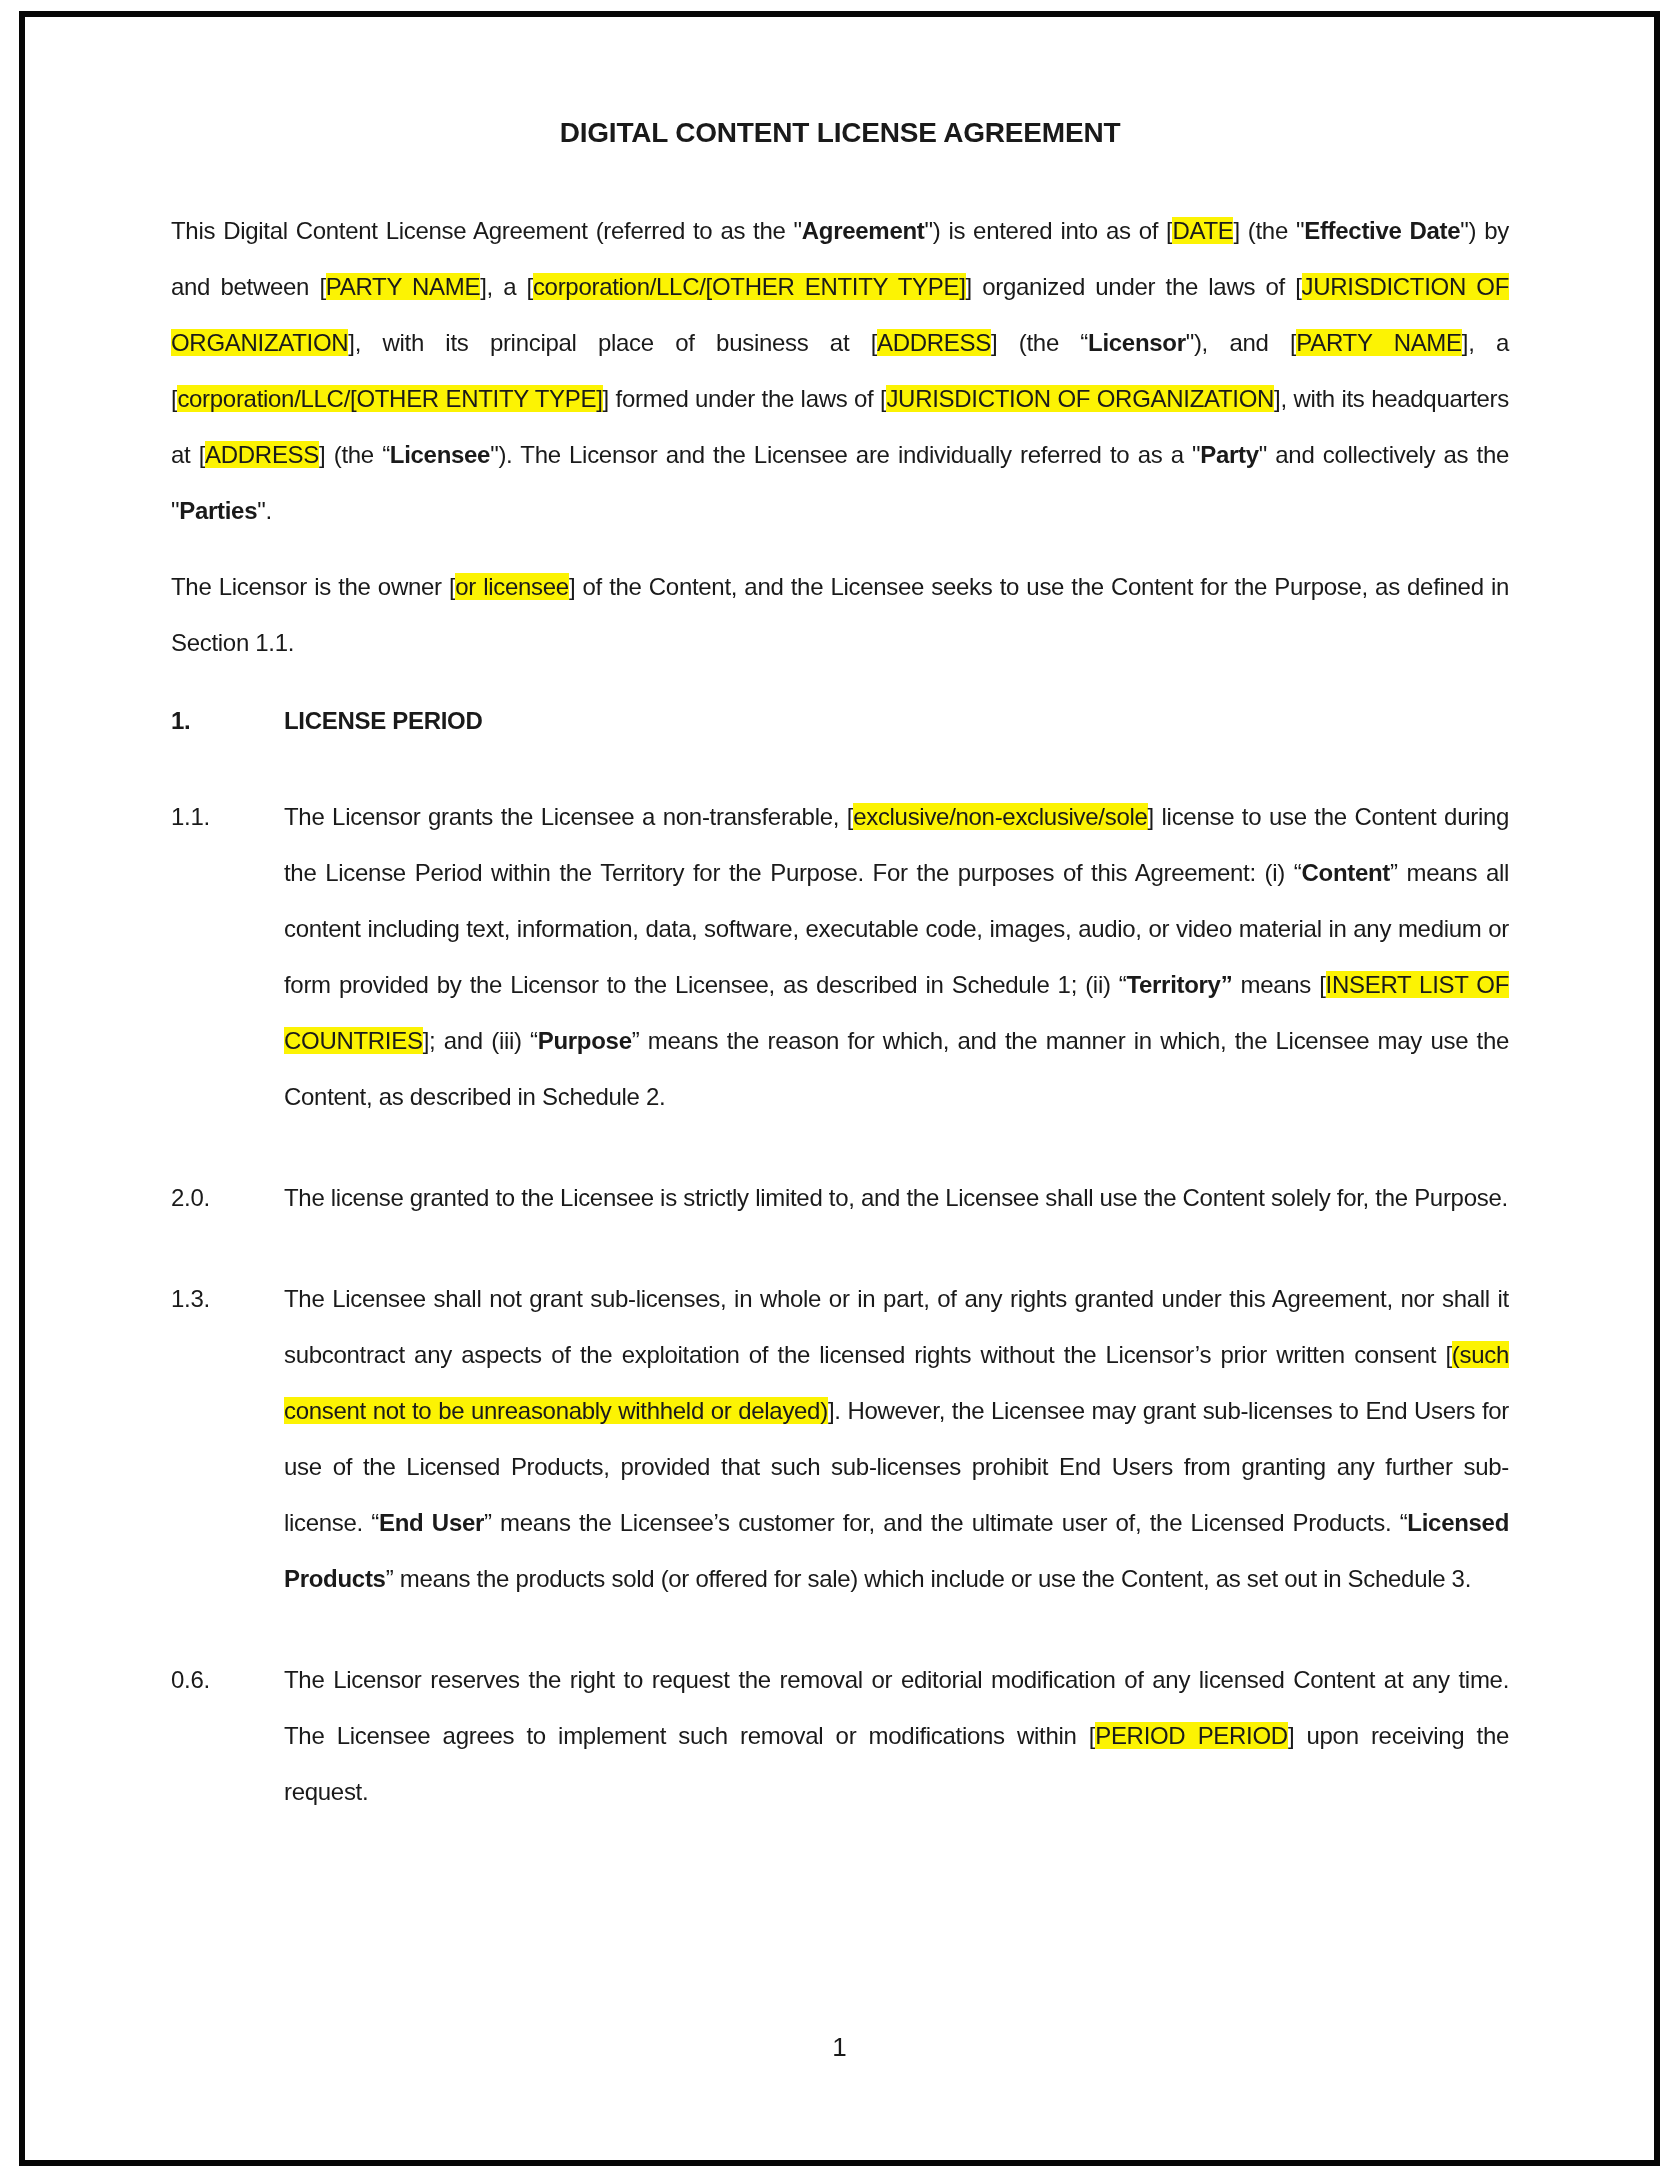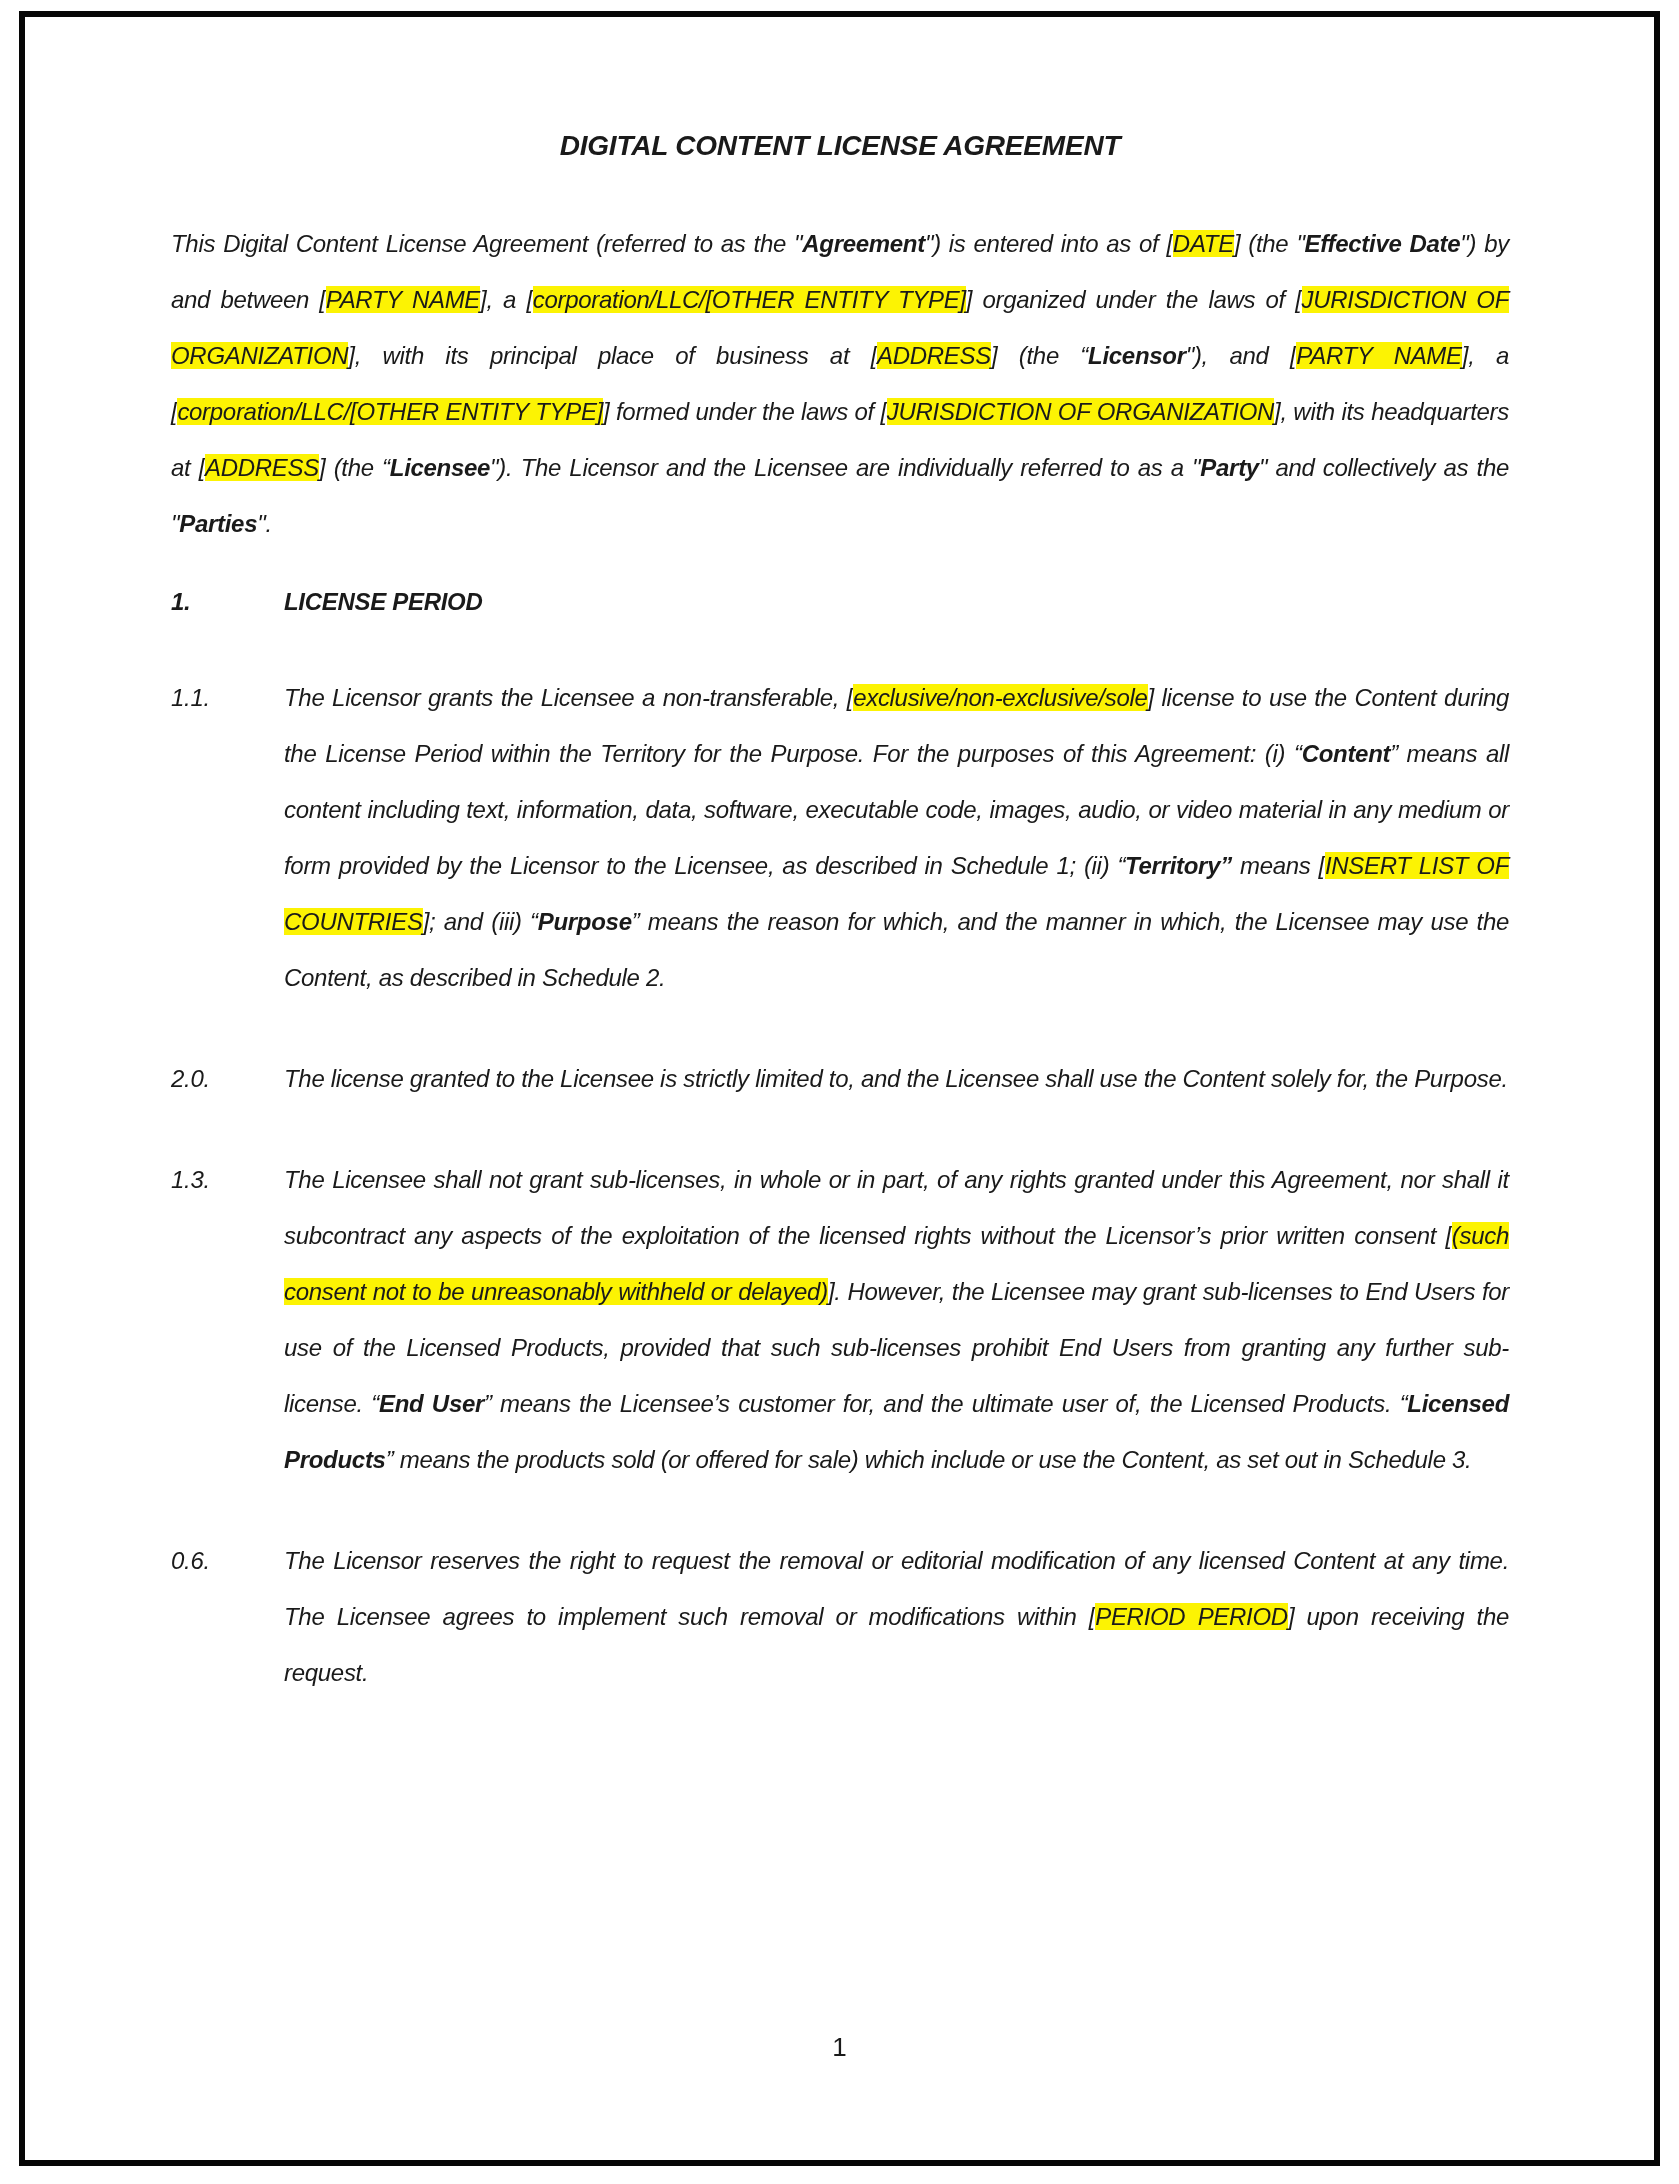--- a/index.html
+++ b/index.html
@@ -17,23 +17,22 @@
     position: absolute;
     left: 19px;
     top: 11.3px;
     width: 1641px;
     height: 2155px;
     border: 6px solid var(--border, #060606);
   }
   .content {
     position: absolute;
     left: 171px;
-    top: 130px;
+    top: 117px;
     width: 1338px;
-    font-style: italic;
   }
   .doc-title {
     font-size: 28px;
     font-weight: 700;
     text-align: center;
     letter-spacing: -0.2px;
     margin: 0 0 54px 0;
   }
   .block {
     font-size: 24px;
@@ -70,20 +69,21 @@
 </style>
 </head>
 <body>
 
 <div class="frame"></div>
 
 <div class="content">
   <h1 class="doc-title">DIGITAL CONTENT LICENSE AGREEMENT</h1>
   <div id="blocks">
       <div class="block paragraph"><span>This Digital Content License Agreement (referred to as the "</span><span class="b">Agreement</span><span>") is entered into as of [</span><span class="h">DATE</span><span>] (the "</span><span class="b">Effective Date</span><span>") by and between [</span><span class="h">PARTY NAME</span><span>], a [</span><span class="h">corporation/LLC/[OTHER ENTITY TYPE]</span><span>] organized under the laws of [</span><span class="h">JURISDICTION OF ORGANIZATION</span><span>], with its principal place of business at [</span><span class="h">ADDRESS</span><span>] (the “</span><span class="b">Licensor</span><span>"), and [</span><span class="h">PARTY NAME</span><span>], a [</span><span class="h">corporation/LLC/[OTHER ENTITY TYPE]</span><span>] formed under the laws of [</span><span class="h">JURISDICTION OF ORGANIZATION</span><span>], with its headquarters at [</span><span class="h">ADDRESS</span><span>] (the “</span><span class="b">Licensee</span><span>"). The Licensor and the Licensee are individually referred to as a "</span><span class="b">Party</span><span>" and collectively as the "</span><span class="b">Parties</span><span>".</span></div>
+      <div class="block paragraph"><span>The Licensor is the owner [</span><span class="h">or licensee</span><span>] of the Content, and the Licensee seeks to use the Content for the Purpose, as defined in Section 1.1.</span></div>
       <div class="block heading"><span class="num">1.</span><span class="b">LICENSE PERIOD</span></div>
       <div class="block clause"><span class="num">1.1.</span><span>The Licensor grants the Licensee a non-transferable, [</span><span class="h">exclusive/non-exclusive/sole</span><span>] license to use the Content during the License Period within the Territory for the Purpose. For the purposes of this Agreement: (i) “</span><span class="b">Content</span><span>” means all content including text, information, data, software, executable code, images, audio, or video material in any medium or form provided by the Licensor to the Licensee, as described in Schedule 1; (ii) “</span><span class="b">Territory”</span><span> means [</span><span class="h">INSERT LIST OF COUNTRIES</span><span>]; and (iii) “</span><span class="b">Purpose</span><span>” means the reason for which, and the manner in which, the Licensee may use the Content, as described in Schedule 2.</span></div>
       <div class="block clause"><span class="num">2.0.</span><span>The license granted to the Licensee is strictly limited to, and the Licensee shall use the Content solely for, the Purpose.</span></div>
       <div class="block clause"><span class="num">1.3.</span><span>The Licensee shall not grant sub-licenses, in whole or in part, of any rights granted under this Agreement, nor shall it subcontract any aspects of the exploitation of the licensed rights without the Licensor’s prior written consent [</span><span class="h">(such consent not to be unreasonably withheld or delayed)</span><span>]. However, the Licensee may grant sub-licenses to End Users for use of the Licensed Products, provided that such sub-licenses prohibit End Users from granting any further sub-license. “</span><span class="b">End User</span><span>” means the Licensee’s customer for, and the ultimate user of, the Licensed Products. “</span><span class="b">Licensed Products</span><span>” means the products sold (or offered for sale) which include or use the Content, as set out in Schedule 3.</span></div>
       <div class="block clause"><span class="num">0.6.</span><span>The Licensor reserves the right to request the removal or editorial modification of any licensed Content at any time. The Licensee agrees to implement such removal or modifications within [</span><span class="h">PERIOD PERIOD</span><span>] upon receiving the request.</span></div>
     </div>
 </div>
 
 <div class="footer">
   <span>1</span>

